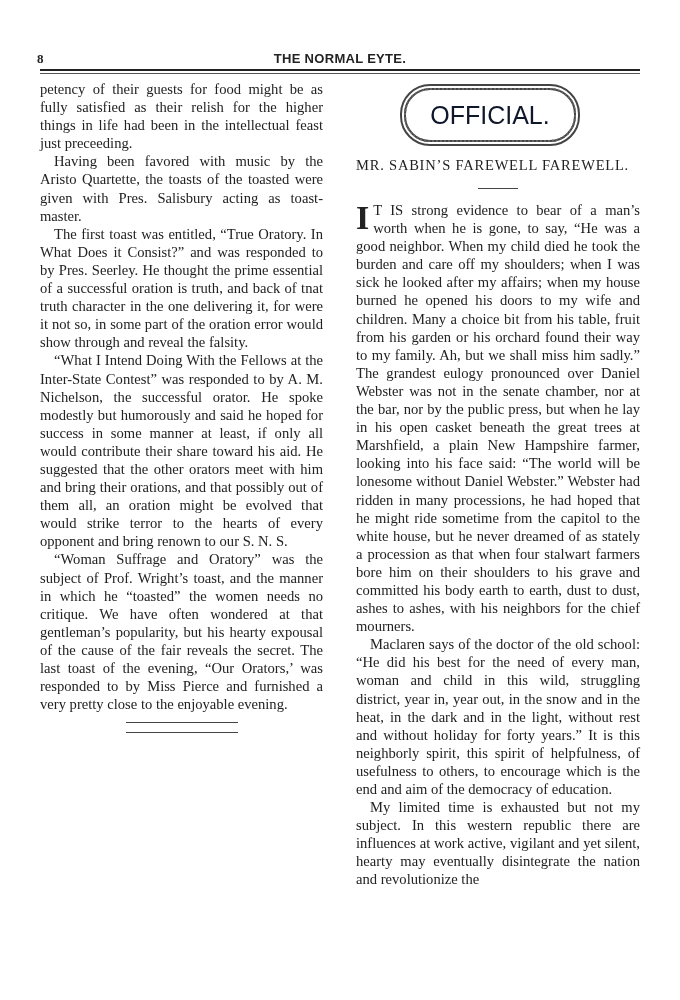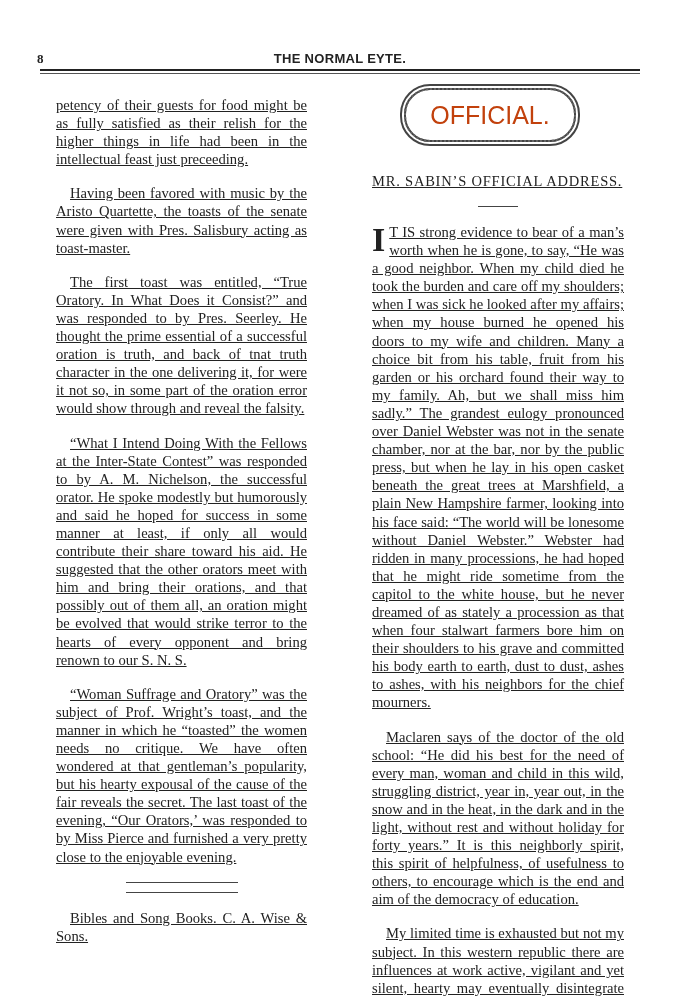--- a/index.html
+++ b/index.html
@@ -9,65 +9,64 @@
               font-family:"Liberation Serif",serif; }
   .running-head { position:absolute; left:0; width:680px; top:51px; text-align:center;
                   font-size:13px; font-weight:bold; letter-spacing:0.3px;
                   font-family:"Liberation Sans","DejaVu Sans",sans-serif; }
   .rule-thick { position:absolute; left:40px; width:600px; top:69px; height:2px; background:#222; }
   .rule-thin { position:absolute; left:40px; width:600px; top:73px; height:1px; background:#555; }
 
   .col { position:absolute; top:80px; font-size:14.6px; line-height:18.1px; }
   .col-left { left:40px; width:283px; }
   .col-right { left:356px; width:284px; }
-  .col p { margin:16px; text-align:justify; text-indent:14px;text-decoration:underline; }
+  .col p { margin:0; text-align:justify; text-indent:14px; }
   .col p.noindent { text-indent:0; }
 
   .ornament-wrap { height:76px; position:relative; margin-bottom:0; }
   .ornament { position:absolute; left:44px; top:4px; width:180px; height:62px;
               border:6px double #444; border-radius:30px; box-sizing:border-box;
               display:flex; align-items:center; justify-content:center; }
   .ornament-dots { position:absolute; left:48px; top:8px; width:172px; height:54px;
                    border:2px dotted #666; border-radius:26px; box-sizing:border-box; }
   .ornament-text { font-family:"Liberation Sans","DejaVu Sans",sans-serif; font-size:25px;
-                   letter-spacing:0px; color:#c2410c; position:relative; z-index:2; }
+                   letter-spacing:0px; color:#0f172a; position:relative; z-index:2; }
   .article-title { text-align:center; font-size:14.5px; letter-spacing:0.8px; margin:0; line-height:18px; }
   .short-rule { width:40px; height:1px; background:#444; margin:14px auto 12px; }
   .section-head { text-align:center; font-size:10.5px; letter-spacing:0.6px; margin:0 0 6px 0; line-height:14px; }
   .dropcap-p { text-indent:0 !important; }
   .dropcap { float:left; font-size:34px; line-height:30px; font-weight:bold; margin:2px 4px 0 0;
              font-family:"Liberation Serif",serif; }
   .sep-rule { width:112px; height:1px; background:#444; margin:9px auto 8px; }
 </style>
 </head>
 <body>
 
 <div>
   <div class="page-num">8</div>
   <div class="running-head">THE NORMAL EYTE.</div>
   <div class="rule-thick"></div>
   <div class="rule-thin"></div>
 </div>
 
 <div class="col col-left">
   <p class="noindent">petency of their guests for food might be as fully satisfied as their relish for the higher things in life had been in the intellectual feast just preceeding.</p>
-  <p>Having been favored with music by the Aristo Quartette, the toasts of the senate were given with Pres. Salisbury acting as toast-master.</p>
+  <p>Having been favored with music by the Aristo Quartette, the toasts of the toasted were given with Pres. Salisbury acting as toast-master.</p>
   <p>The first toast was entitled, “True Oratory. In What Does it Consist?” and was responded to by Pres. Seerley. He thought the prime essential of a successful oration is truth, and back of tnat truth character in the one delivering it, for were it not so, in some part of the oration error would show through and reveal the falsity.</p>
   <p>“What I Intend Doing With the Fellows at the Inter-State Contest” was responded to by A. M. Nichelson, the successful orator. He spoke modestly but humorously and said he hoped for success in some manner at least, if only all would contribute their share toward his aid. He suggested that the other orators meet with him and bring their orations, and that possibly out of them all, an oration might be evolved that would strike terror to the hearts of every opponent and bring renown to our S. N. S.</p>
   <p>“Woman Suffrage and Oratory” was the subject of Prof. Wright’s toast, and the manner in which he “toasted” the women needs no critique. We have often wondered at that gentleman’s popularity, but his hearty expousal of the cause of the fair reveals the secret. The last toast of the evening, “Our Orators,’ was responded to by Miss Pierce and furnished a very pretty close to the enjoyable evening.</p>
   <div class="sep-rule"></div>
   <div class="sep-rule"></div>
-  <p>Bibles and Song Books. C. A. Wise &amp; Sons.</p>
 </div>
 
 <div class="col col-right">
   <div class="ornament-wrap">
     <div class="ornament">
       <span class="ornament-text">OFFICIAL.</span>
     </div>
     <div class="ornament-dots"></div>
   </div>
-  <p class="article-title noindent">MR. SABIN’S OFFICIAL ADDRESS.</p>
+  <p class="article-title noindent">MR. SABIN’S FAREWELL FAREWELL.</p>
   <div class="short-rule"></div>
   <p class="dropcap-p"><span class="dropcap">I</span><span>T IS strong evidence to bear of a man’s worth when he is gone, to say, “He was a good neighbor. When my child died he took the burden and care off my shoulders; when I was sick he looked after my affairs; when my house burned he opened his doors to my wife and children. Many a choice bit from his table, fruit from his garden or his orchard found their way to my family. Ah, but we shall miss him sadly.” The grandest eulogy pronounced over Daniel Webster was not in the senate chamber, nor at the bar, nor by the public press, but when he lay in his open casket beneath the great trees at Marshfield, a plain New Hampshire farmer, looking into his face said: “The world will be lonesome without Daniel Webster.” Webster had ridden in many processions, he had hoped that he might ride sometime from the capitol to the white house, but he never dreamed of as stately a procession as that when four stalwart farmers bore him on their shoulders to his grave and committed his body earth to earth, dust to dust, ashes to ashes, with his neighbors for the chief mourners.</span></p>
   <p>Maclaren says of the doctor of the old school: “He did his best for the need of every man, woman and child in this wild, struggling district, year in, year out, in the snow and in the heat, in the dark and in the light, without rest and without holiday for forty years.” It is this neighborly spirit, this spirit of helpfulness, of usefulness to others, to encourage which is the end and aim of the democracy of education.</p>
   <p>My limited time is exhausted but not my subject. In this western republic there are influences at work active, vigilant and yet silent, hearty may eventually disintegrate the nation and revolutionize the</p>
 </div>
 
 </body></html>

